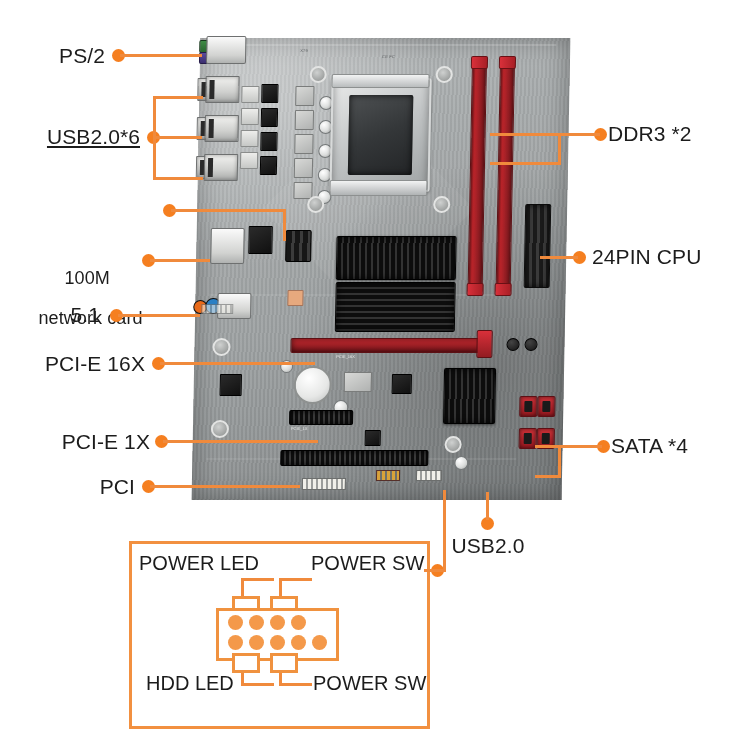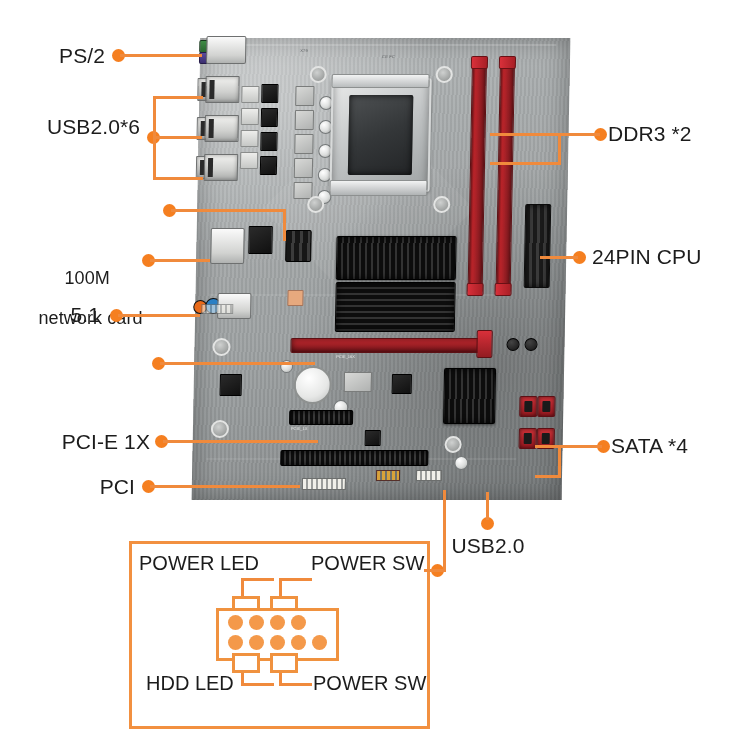--- a/index.html
+++ b/index.html
@@ -226,21 +226,21 @@
     <div class="el hole" style="left:252px;top:398px;width:13px;height:13px;"></div>
     <div class="el capb" style="left:312px;top:300px;width:11px;height:11px;"></div>
     <div class="el capb" style="left:330px;top:300px;width:11px;height:11px;"></div>
     <div class="el chip" style="left:172px;top:392px;width:14px;height:14px;"></div>
   </div>
 
   <div class="lbl r" style="left:20px;top:44px;width:85px;">PS/2</div>
   <div class="dot" style="left:112px;top:49px;"></div>
   <div class="ln lnh" style="left:120px;top:54px;width:82px;"></div>
 
-  <div class="lbl r" style="left:10px;top:115px;width:130px;">USB2.0*6</div>
+  <div class="lbl r" style="left:10px;top:125px;width:130px;text-decoration:underline;">USB2.0*6</div>
   <div class="dot" style="left:147px;top:131px;"></div>
   <div class="ln lnh" style="left:155px;top:136px;width:47px;"></div>
   <div class="ln lnv" style="left:153px;top:96px;height:84px;"></div>
   <div class="ln lnh" style="left:153px;top:96px;width:50px;"></div>
   <div class="ln lnh" style="left:153px;top:177px;width:50px;"></div>
 
   <div class="dot" style="left:163px;top:204px;"></div>
   <div class="ln lnh" style="left:171px;top:209px;width:114px;"></div>
   <div class="ln lnv" style="left:283px;top:209px;height:32px;"></div>
 
@@ -248,20 +248,21 @@
     <span>100M</span><br>
     <span>network card</span>
   </div>
   <div class="dot" style="left:142px;top:254px;"></div>
   <div class="ln lnh" style="left:150px;top:259px;width:60px;"></div>
 
   <div class="lbl r" style="left:40px;top:303px;width:60px;">5.1</div>
   <div class="dot" style="left:110px;top:309px;"></div>
   <div class="ln lnh" style="left:118px;top:314px;width:82px;"></div>
 
+  <div class="lbl r" style="left:10px;top:352px;width:135px;">PCI-E 16X</div>
   <div class="dot" style="left:152px;top:357px;"></div>
   <div class="ln lnh" style="left:160px;top:362px;width:155px;"></div>
 
   <div class="lbl r" style="left:10px;top:430px;width:140px;">PCI-E 1X</div>
   <div class="dot" style="left:155px;top:435px;"></div>
   <div class="ln lnh" style="left:163px;top:440px;width:155px;"></div>
 
   <div class="lbl r" style="left:50px;top:475px;width:85px;">PCI</div>
   <div class="dot" style="left:142px;top:480px;"></div>
   <div class="ln lnh" style="left:150px;top:485px;width:150px;"></div>

